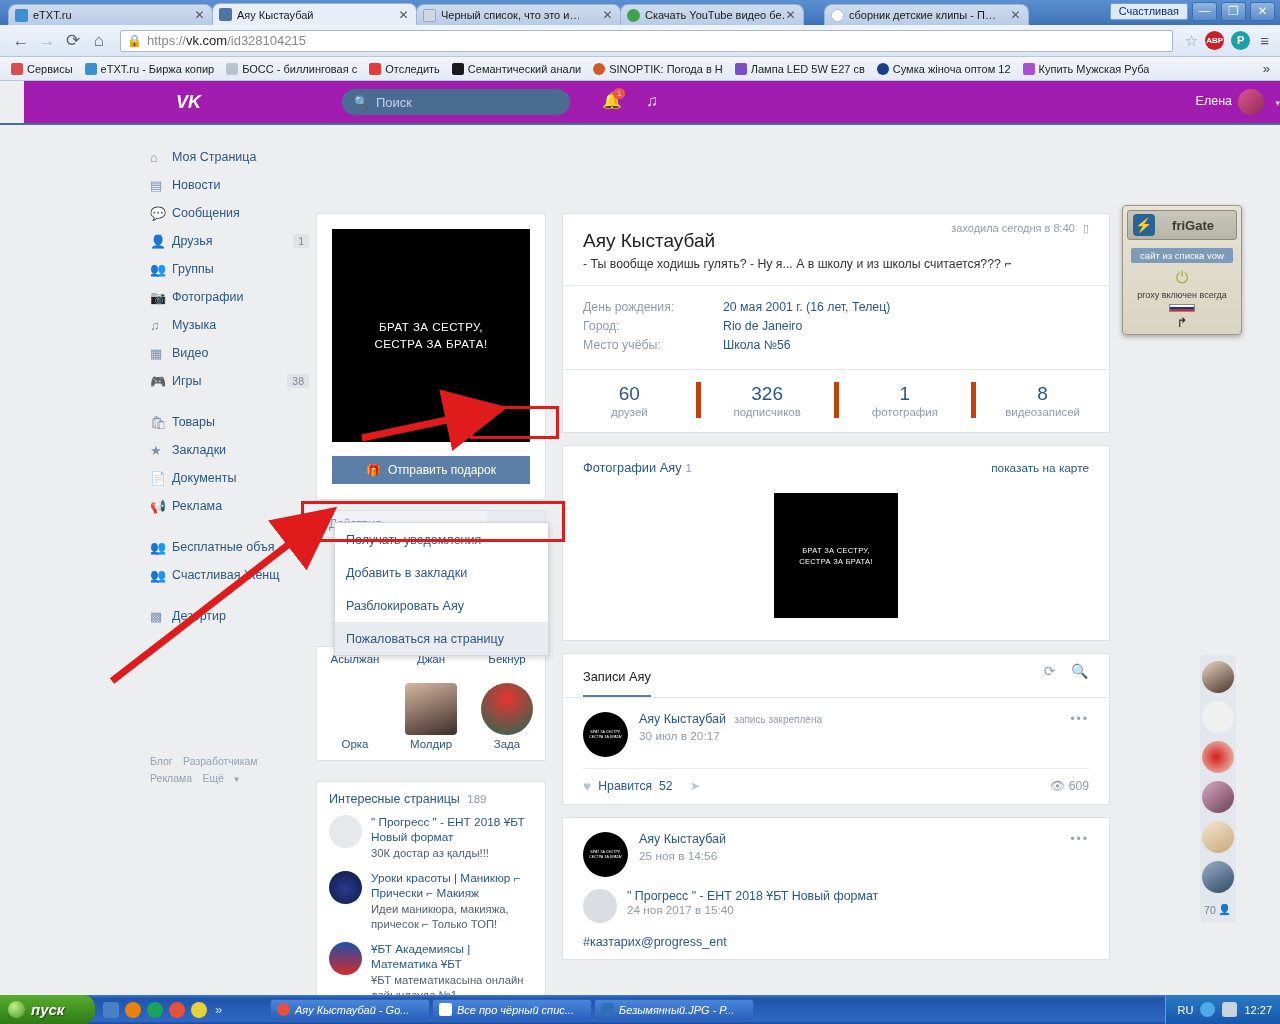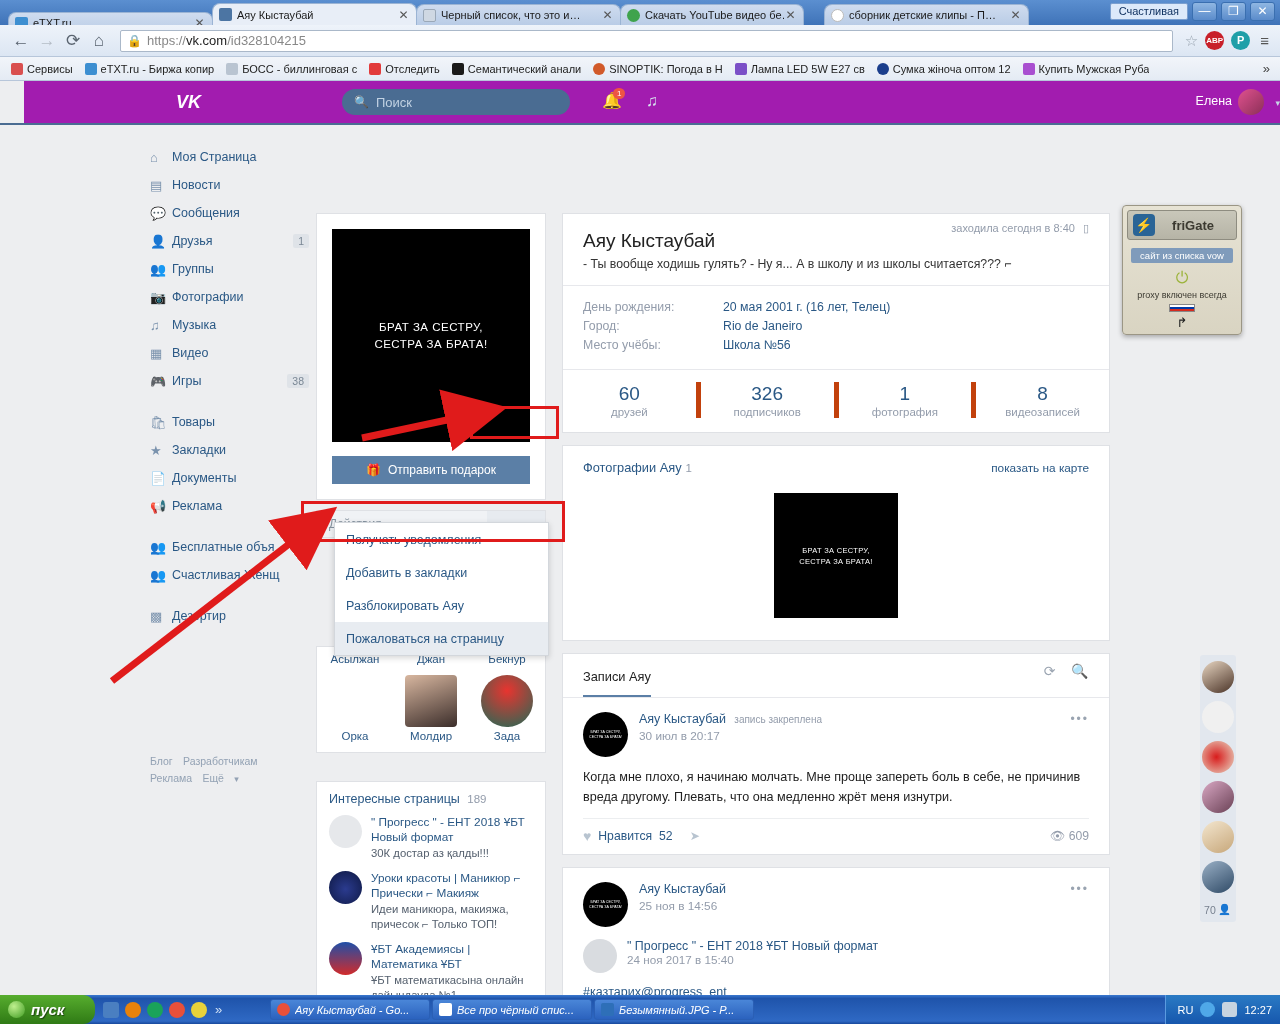--- a/index.html
+++ b/index.html
@@ -145,21 +145,21 @@
                color:#2a5885; font-size:12.5px; }
   .ddown .it.hl { background:#e8ecf1; }
 
   
   .frcard { position:absolute; left:316px; top:565px; width:230px; background:#fff;
             border:1px solid #dfe1e5; padding:6px 0 10px; }
   .frrow { display:flex; justify-content:space-around; }
   .frc { width:66px; text-align:center; }
   .frc .th { width:52px; height:52px; margin:0 auto 3px; border-radius:50%; overflow:hidden; }
   .frc .nm { color:#2a5885; font-size:11.5px; }
-  .frc .nm.top { margin-bottom:4px; }
+  .frc .nm.top { margin-bottom:12px; }
 
   
   .ipcard { position:absolute; left:316px; top:700px; width:230px; background:#fff;
             border:1px solid #dfe1e5; padding:10px 12px 8px; }
   .iphead { font-size:12.5px; color:#2a5885; margin-bottom:9px; }
   .iphead .n { color:#939cab; font-size:11.5px; margin-left:4px; }
   .iprow { display:flex; margin-bottom:10px; }
   .iprow .av { width:33px; height:33px; border-radius:50%; flex:none; margin-right:9px; }
   .iprow .tx { flex:1; }
   .iprow .t1 { color:#2a5885; font-size:11.8px; line-height:15px; }
@@ -272,21 +272,21 @@
           background:linear-gradient(#2a7ac4,#1657ad);
           border-left:1px solid #5b9be0; color:#fff; font-size:11px; }
   .trayic { width:15px; height:15px; border-radius:3px; }
 </style>
 </head>
 <body>
 
 <div id="browser">
 
   <div class="tabstrip">
-    <div class="tab inactive" style="left:8px;width:205px;margin-top:8px;">
+    <div class="tab inactive" style="left:8px;width:205px;">
       <span class="fav" style="background:#3d8fd1"></span>
       <span class="ttl">eTXT.ru</span>
       <span class="x">✕</span>
     </div>
     <div class="tab" style="left:212px;width:205px;">
       <span class="fav" style="background:#4c75a3"></span>
       <span class="ttl">Аяу Кыстаубай</span>
       <span class="x">✕</span>
     </div>
     <div class="tab inactive" style="left:416px;width:205px;">
@@ -622,21 +622,20 @@
               <span>БРАТ ЗА СЕСТРУ,</span>
               <span>СЕСТРА ЗА БРАТА!</span>
             </div>
             <div class="pm">
               <span class="pa">Аяу Кыстаубай</span>
               <span class="px">запись закреплена</span>
               <div class="pd">30 июл в 20:17</div>
             </div>
             <span class="pdots">•••</span>
           </div>
-          <div class="ptext">Когда мне плохо, я начинаю молчать. Мне проще запереть боль в себе, не причинив вреда другому. Плевать, что она медленно жрёт меня изнутри.</div>
           <div class="pactions">
             <span style="color:#b8c4d0;font-size:14px;">♥</span>
             <span>Нравится</span>
             <span>52</span>
             <span style="color:#b8c4d0;margin-left:10px;">➤</span>
             <span class="views">
               <span>👁</span>
               <span>609</span>
             </span>
           </div>

